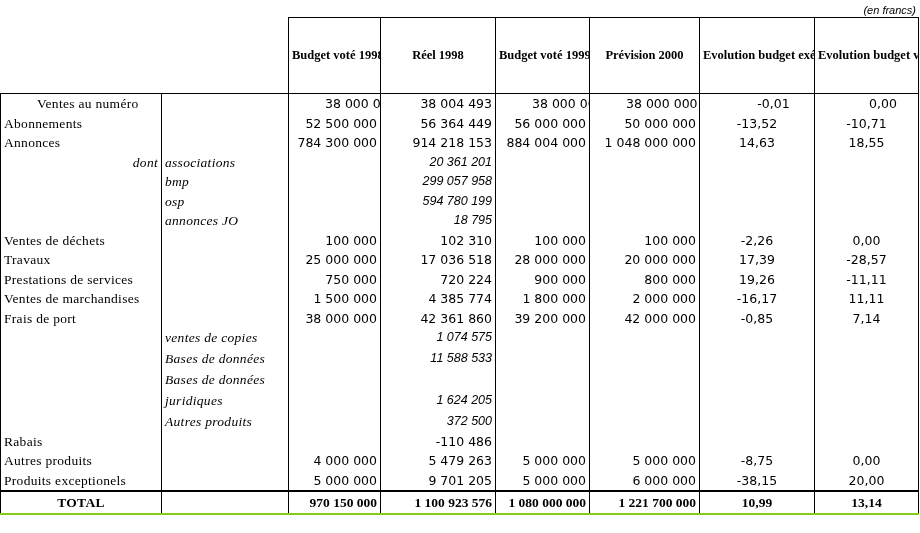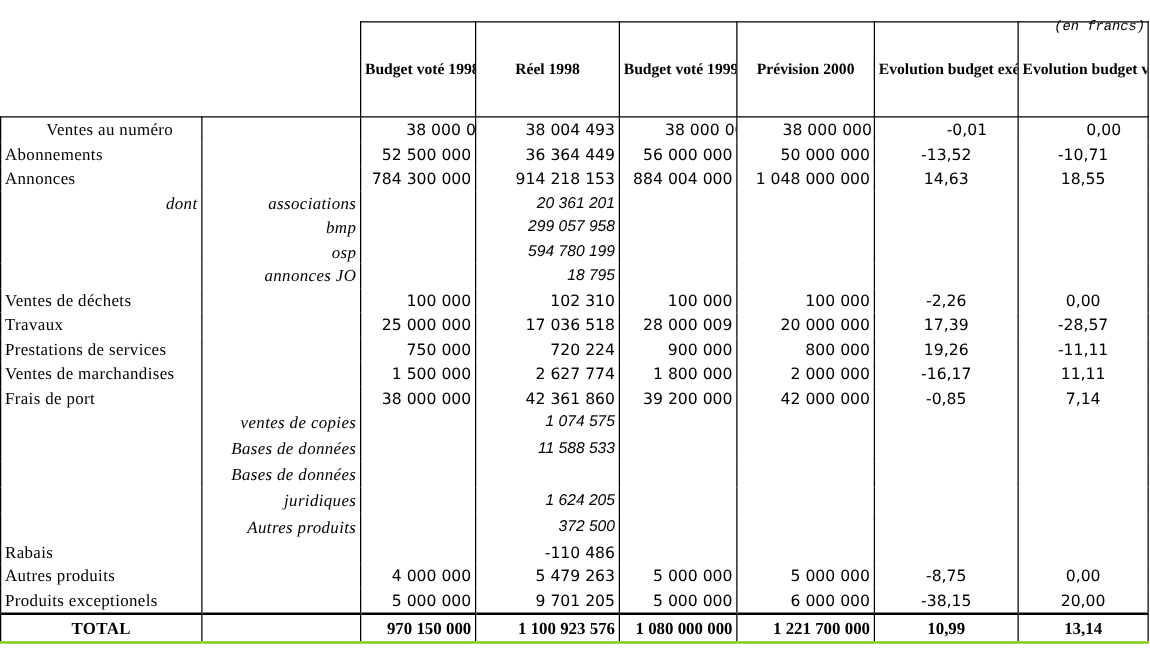--- a/index.html
+++ b/index.html
@@ -1,33 +1,33 @@
 <!DOCTYPE html>
 <html><head>
   <meta charset="utf-8">
   <style>
     html, body { margin: 0; padding: 0; background: #ffffff; }
     body { width: 920px; height: 533px; position: relative; overflow: hidden; font-family: "DejaVu Sans", sans-serif; color: #000; }
-    .unit-note { position: absolute; right: 4px; top: 16px; font-family: Liberation Mono, monospace; font-style: italic; font-size: 11px; }
+    .unit-note { position: absolute; right: 4px; top: 4px; font-family: Liberation Sans, sans-serif; font-style: italic; font-size: 11px; }
     table.budget { position: absolute; left: 0; top: 17px; border-collapse: collapse; table-layout: fixed; width: 918px; }
     table.budget td, table.budget th { padding: 0 3px; white-space: nowrap; overflow: hidden; }
     col.c-label { width: 161px; }
     col.c-sub { width: 127px; }
     col.c-b98 { width: 92px; }
     col.c-r98 { width: 115px; }
     col.c-b99 { width: 94px; }
     col.c-p00 { width: 110px; }
     col.c-ev1 { width: 115px; }
     col.c-ev2 { width: 104px; }
     thead th { font-family: "Liberation Serif", serif; font-weight: bold; font-size: 12.5px; text-align: center; vertical-align: middle; height: 75px; white-space: normal; line-height: 19px; border: 1px solid #000; }
     thead th.blank { border: none; }
     tbody td { font-family: "DejaVu Sans", sans-serif; font-size: 12.5px; height: 19.5px; line-height: 19px; border-left: 1px solid #000; border-right: 1px solid #000; }
     tbody tr.first td { border-top: 1px solid #000; padding-left: 36px; }
     tbody td.label { font-family: "Liberation Serif", serif; font-size: 13.5px; letter-spacing: 0.3px; text-align: left; }
-    tbody td.sub { font-family: "Liberation Serif", serif; font-style: italic; font-size: 13.5px; letter-spacing: 0.3px; text-align: right; }
+    tbody td.sub { font-family: "Liberation Serif", serif; font-style: italic; font-size: 13.5px; letter-spacing: 0.3px; text-align: left; }
     tbody td.dont { text-align: right; }
     tbody td.num { text-align: right; }
     tbody td.num.it { font-style: italic; font-family: "Liberation Sans", sans-serif; padding-left: 30px; }
     tbody td.pct { text-align: center; }
     tr.tall td { height: 21px; }
     tr.total td { font-family: "Liberation Serif", serif; font-weight: bold; font-size: 13.5px; border-top: 2px solid #000; border-bottom: 2px solid #84cc16; height: 21px; }
     tr.total td.label { text-align: center; }
   </style>
 </head>
 <body>
@@ -65,21 +65,21 @@
         <td class="num">38 004 493</td>
         <td class="num">38 000 000</td>
         <td class="num">38 000 000</td>
         <td class="pct">-0,01</td>
         <td class="pct">0,00</td>
       </tr>
       <tr>
         <td class="label">Abonnements</td>
         <td class="sub"></td>
         <td class="num">52 500 000</td>
-        <td class="num">36 364 449</td>
+        <td class="num">56 364 449</td>
         <td class="num">56 000 000</td>
         <td class="num">50 000 000</td>
         <td class="pct">-13,52</td>
         <td class="pct">-10,71</td>
       </tr>
       <tr>
         <td class="label">Annonces</td>
         <td class="sub"></td>
         <td class="num">784 300 000</td>
         <td class="num">914 218 153</td>
@@ -136,40 +136,40 @@
         <td class="num">100 000</td>
         <td class="num">100 000</td>
         <td class="pct">-2,26</td>
         <td class="pct">0,00</td>
       </tr>
       <tr>
         <td class="label">Travaux</td>
         <td class="sub"></td>
         <td class="num">25 000 000</td>
         <td class="num">17 036 518</td>
-        <td class="num">28 000 009</td>
+        <td class="num">28 000 000</td>
         <td class="num">20 000 000</td>
         <td class="pct">17,39</td>
         <td class="pct">-28,57</td>
       </tr>
       <tr>
         <td class="label">Prestations de services</td>
         <td class="sub"></td>
         <td class="num">750 000</td>
         <td class="num">720 224</td>
         <td class="num">900 000</td>
         <td class="num">800 000</td>
         <td class="pct">19,26</td>
         <td class="pct">-11,11</td>
       </tr>
       <tr>
         <td class="label">Ventes de marchandises</td>
         <td class="sub"></td>
         <td class="num">1 500 000</td>
-        <td class="num">2 627 774</td>
+        <td class="num">4 385 774</td>
         <td class="num">1 800 000</td>
         <td class="num">2 000 000</td>
         <td class="pct">-16,17</td>
         <td class="pct">11,11</td>
       </tr>
       <tr>
         <td class="label">Frais de port</td>
         <td class="sub"></td>
         <td class="num">38 000 000</td>
         <td class="num">42 361 860</td>

